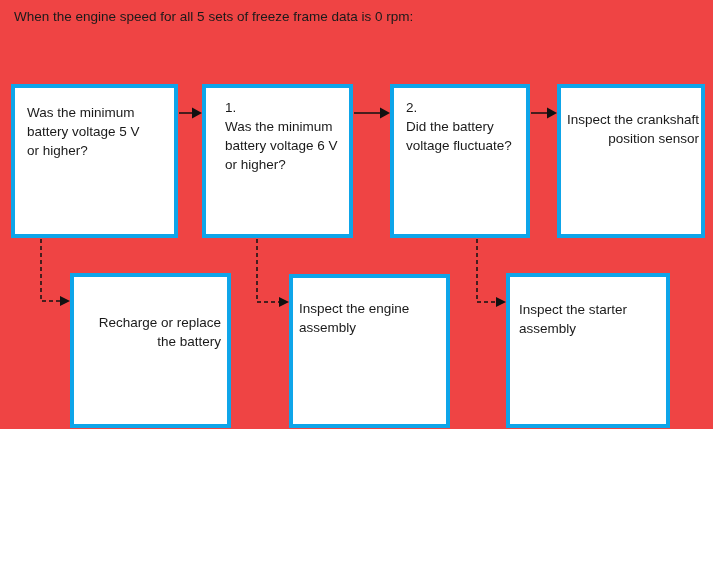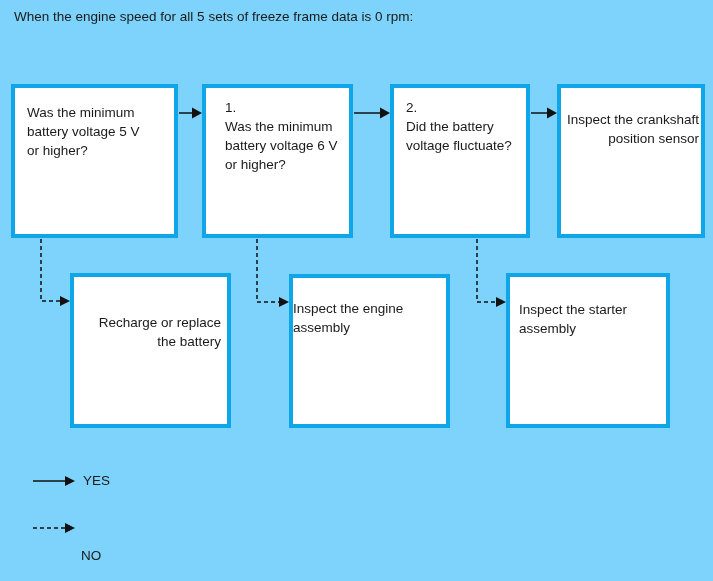--- a/index.html
+++ b/index.html
@@ -1,20 +1,20 @@
 <!DOCTYPE html>
 <html><head>
 <meta charset="utf-8">
 <style>
   html, body { margin: 0; padding: 0; background: #ffffff; }
   .canvas {
     position: relative;
     width: 713px;
-    height: 581px;
-    background: #7dd3fc;
+    height: 429px;
+    background: #ef4444;
     font-family: "Liberation Sans", sans-serif;
     overflow: hidden;
   }
   .title {
     position: absolute;
     left: 14px;
     top: 9px;
     font-size: 13.5px;
     color: #1a1a1a;
   }
@@ -50,21 +50,21 @@
     white-space: pre-line;
     font-size: 13.5px;
     line-height: 19px;
     color: #1a1a1a;
   }
   .t1 { left: 11px;  top: 84px;  width: 167px; height: 154px; padding: 15px 6px 0 12px; }
   .t2 { left: 202px; top: 84px;  width: 151px; height: 154px; padding: 10px 6px 0 19px; }
   .t3 { left: 390px; top: 84px;  width: 140px; height: 154px; padding: 10px 6px 0 12px; }
   .t4 { left: 557px; top: 84px;  width: 148px; height: 154px; padding: 22px 2px 0 4px; text-align: right;  }
   .b1 { left: 70px;  top: 273px; width: 161px; height: 155px; padding: 36px 6px 0 14px; text-align: right; }
-  .b2 { left: 289px; top: 274px; width: 161px; height: 154px; padding: 21px 6px 0 0;  }
+  .b2 { left: 289px; top: 274px; width: 161px; height: 154px; padding: 21px 6px 0 6px;  }
   .b3 { left: 506px; top: 273px; width: 164px; height: 155px; padding: 23px 6px 0 9px;  }
   .legend-label {
     position: absolute;
     font-size: 13.5px;
     color: #1a1a1a;
   }
   .legend-yes { left: 83px; top: 473px; }
   .legend-no  { left: 81px; top: 548px; }
 </style>
 </head>

